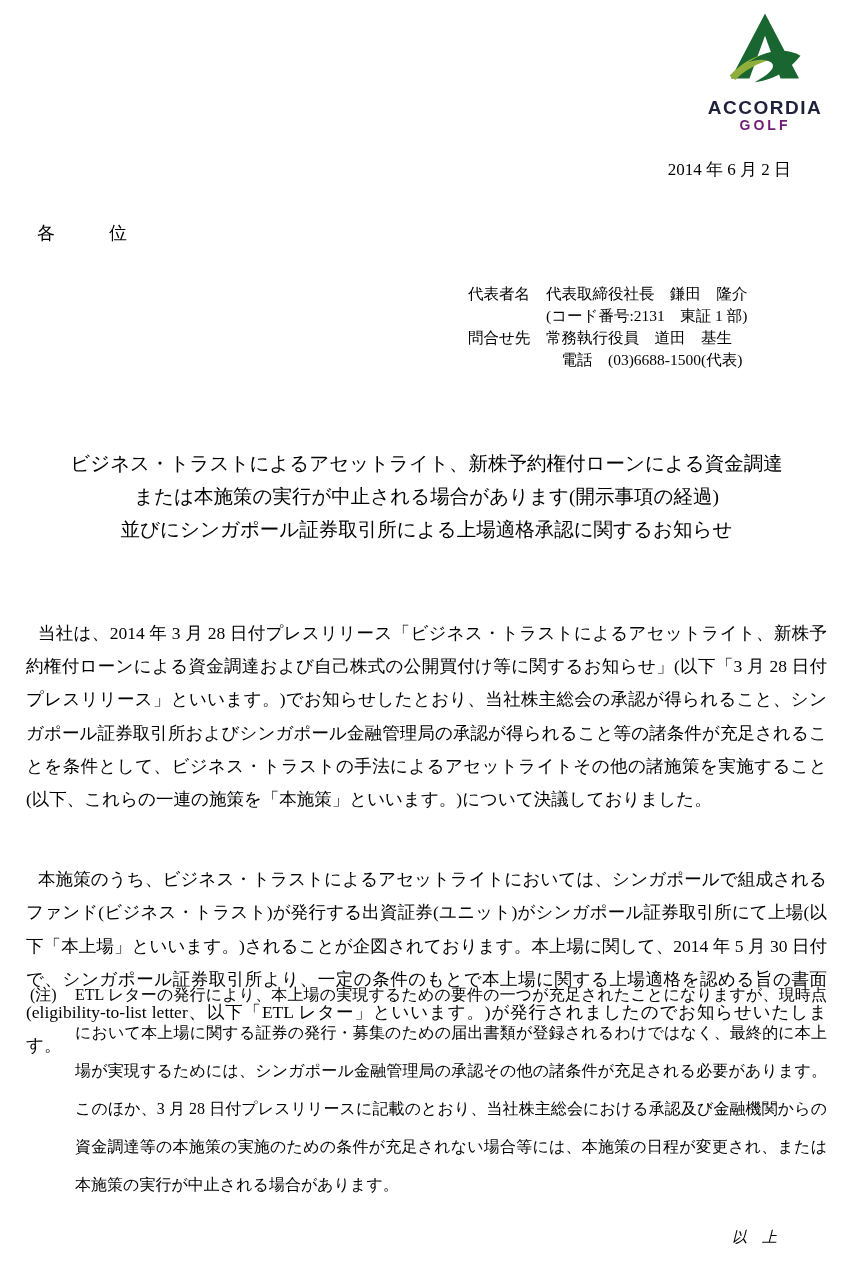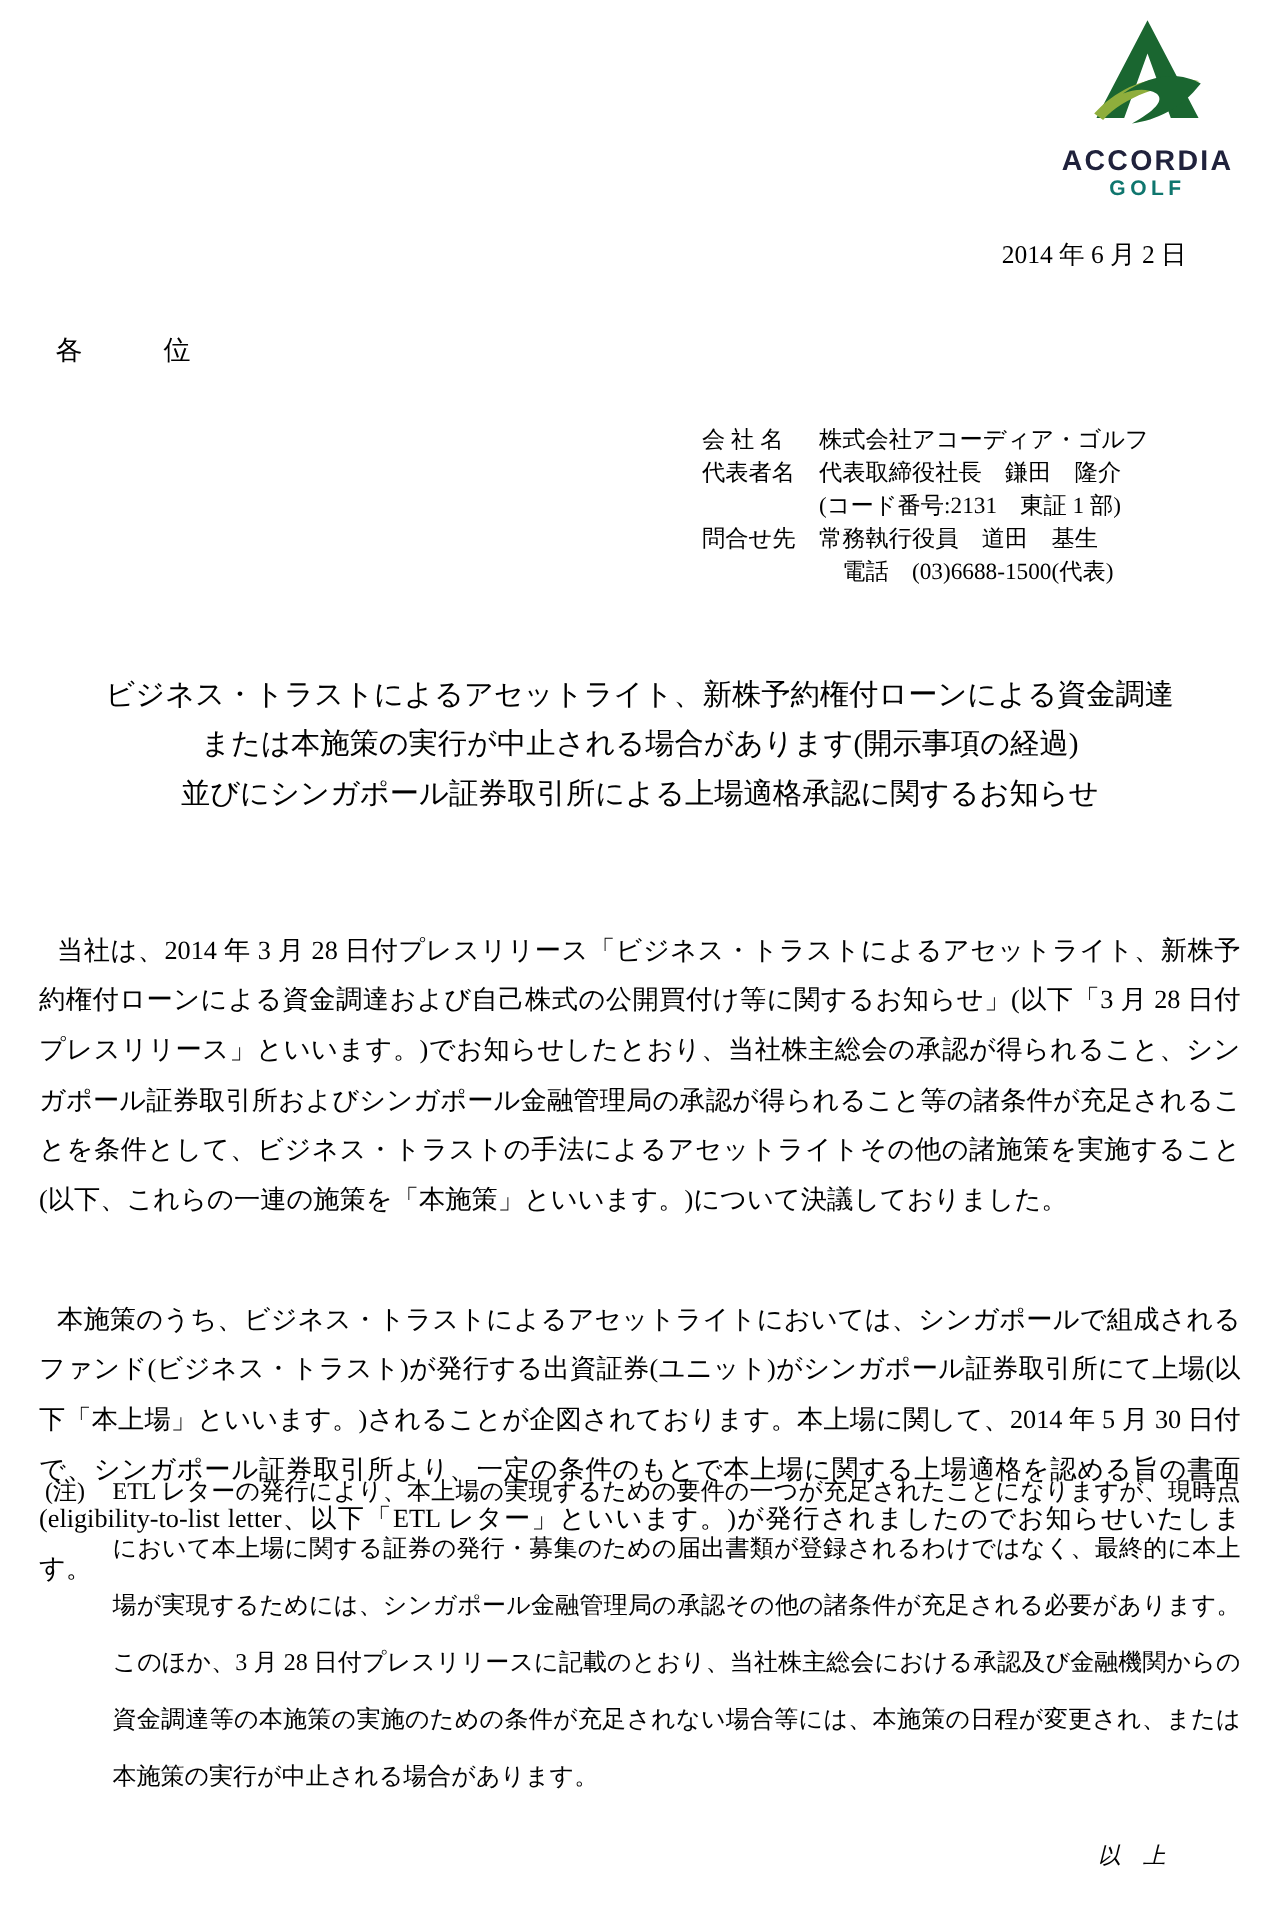--- a/index.html
+++ b/index.html
@@ -30,21 +30,21 @@
     letter-spacing: 1.5px;
     color: #20223c;
     line-height: 1.05;
     margin-top: 12px;
   }
   .logo-sub {
     font-family: "Liberation Sans", sans-serif;
     font-weight: bold;
     font-size: 14px;
     letter-spacing: 3px;
-    color: #0f766e;
+    color: #701a75;
     line-height: 1.1;
   }
   
   .date-line {
     position: absolute;
     top: 158px;
     right: 62px;
     font-size: 17px;
   }
   
@@ -121,24 +121,20 @@
     <div class="logo-brand">ACCORDIA</div>
     <div class="logo-sub">GOLF</div>
   </div>
 
   <div class="date-line">2014 年 6 月 2 日</div>
 
   <div class="salutation">各　　　位</div>
 
   <div class="company-block">
     <div class="company-row">
-      <span class="company-label">会 社 名</span>
-      <span class="company-value">株式会社アコーディア・ゴルフ</span>
-    </div>
-    <div class="company-row">
       <span class="company-label">代表者名</span>
       <span class="company-value">代表取締役社長　鎌田　隆介</span>
     </div>
     <div class="company-row">
       <span class="company-label"></span>
       <span class="company-value">(コード番号:2131　東証 1 部)</span>
     </div>
     <div class="company-row">
       <span class="company-label">問合せ先</span>
       <span class="company-value">常務執行役員　道田　基生</span>

